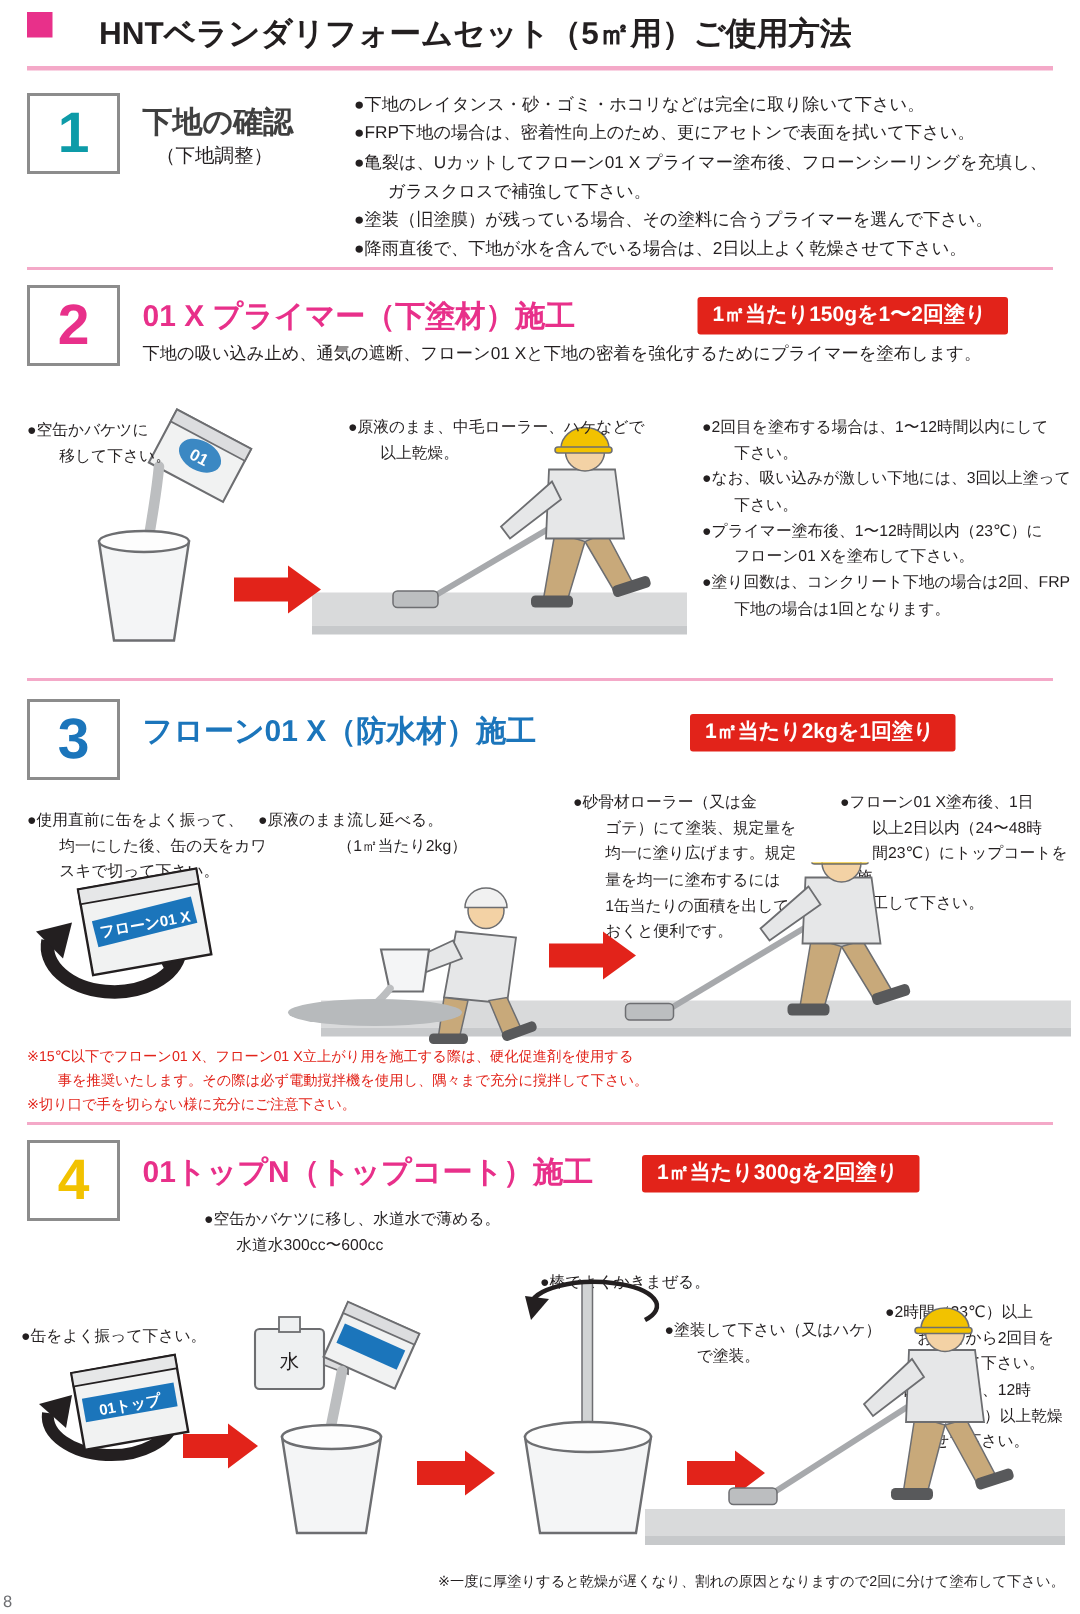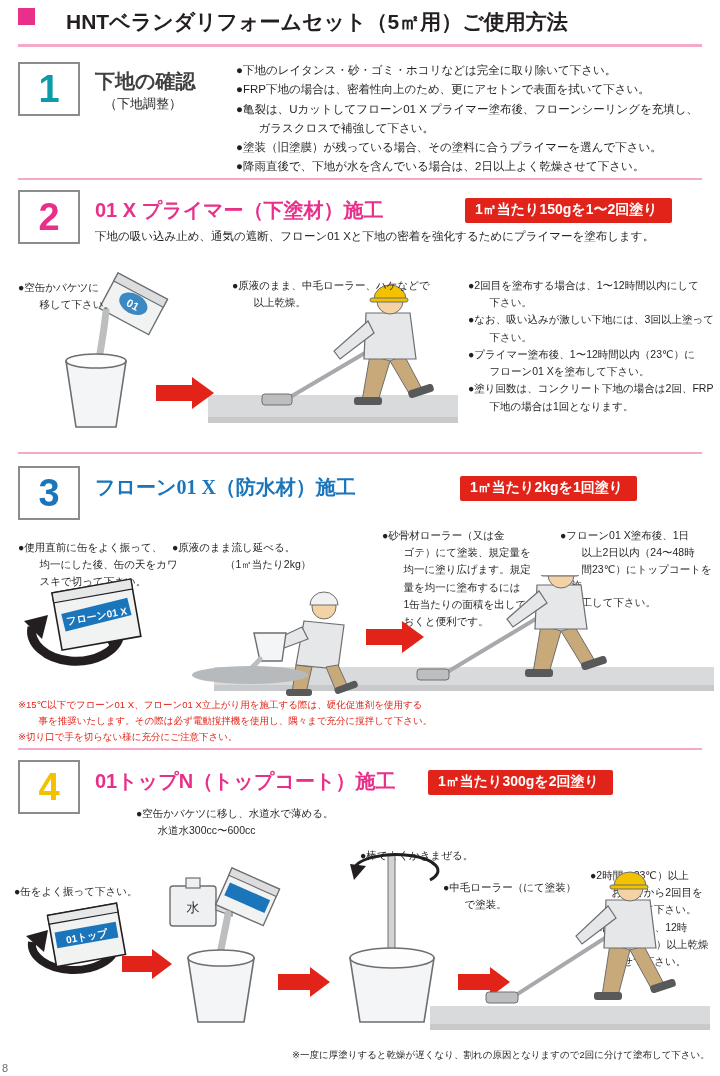--- a/index.html
+++ b/index.html
@@ -167,21 +167,21 @@
     <span class="li" style="text-indent:0;">　下さい。</span>
     <span class="li">●プライマー塗布後、1〜12時間以内（23℃）に</span>
     <span class="li" style="text-indent:0;">　フローン01 Xを塗布して下さい。</span>
     <span class="li">●塗り回数は、コンクリート下地の場合は2回、FRP</span>
     <span class="li" style="text-indent:0;">　下地の場合は1回となります。</span>
   </div>
 
   <div class="sec-divider" style="top:452px;"></div>
 
   <div class="numbox n3" style="left:18px;top:466px;">3</div>
-  <div class="stitle" style="left:95px;top:474px;color:#1b75bb;font-family:Liberation Serif, serif;">フローン01 X（防水材）施工</div>
+  <div class="stitle" style="left:95px;top:474px;color:#1b75bb;">フローン01 X（防水材）施工</div>
   <div class="redbar" style="left:460px;top:476px;">1㎡当たり2kgを1回塗り</div>
 
   <div class="blk small" style="left:18px;top:540px;width:160px;">
     <span class="li">●使用直前に缶をよく振って、</span>
     <span class="li" style="text-indent:0;">　均一にした後、缶の天をカワ</span>
     <span class="li" style="text-indent:0;">　スキで切って下さい。</span>
   </div>
 
   <div class="blk small" style="left:172px;top:540px;width:165px;">
     <span class="li">●原液のまま流し延べる。</span>
@@ -271,21 +271,21 @@
   <div class="blk small" style="left:136px;top:806px;width:250px;">
     <span class="li">●空缶かバケツに移し、水道水で薄める。</span>
     <span class="li" style="text-indent:0;">　水道水300cc〜600cc</span>
   </div>
 
   <div class="blk small" style="left:360px;top:848px;width:180px;">
     <span class="li">●棒でよくかきまぜる。</span>
   </div>
 
   <div class="blk small" style="left:443px;top:880px;width:150px;">
-    <span class="li">●中毛ローラー（にて塗装）</span>
+    <span class="li">●塗装して下さい（又はハケ）</span>
     <span class="li" style="text-indent:0;">　で塗装。</span>
   </div>
 
   <div class="blk small" style="left:590px;top:868px;width:126px;">
     <span class="li wrap">●2時間（23℃）以上</span>
     <span class="li wrap" style="text-indent:0;">　おいてから2回目を</span>
     <span class="li wrap" style="text-indent:0;">　塗装して下さい。</span>
     <span class="li wrap">●2回目塗装後、12時</span>
     <span class="li wrap" style="text-indent:0;">　間（23℃）以上乾燥</span>
     <span class="li wrap" style="text-indent:0;">　させて下さい。</span>

